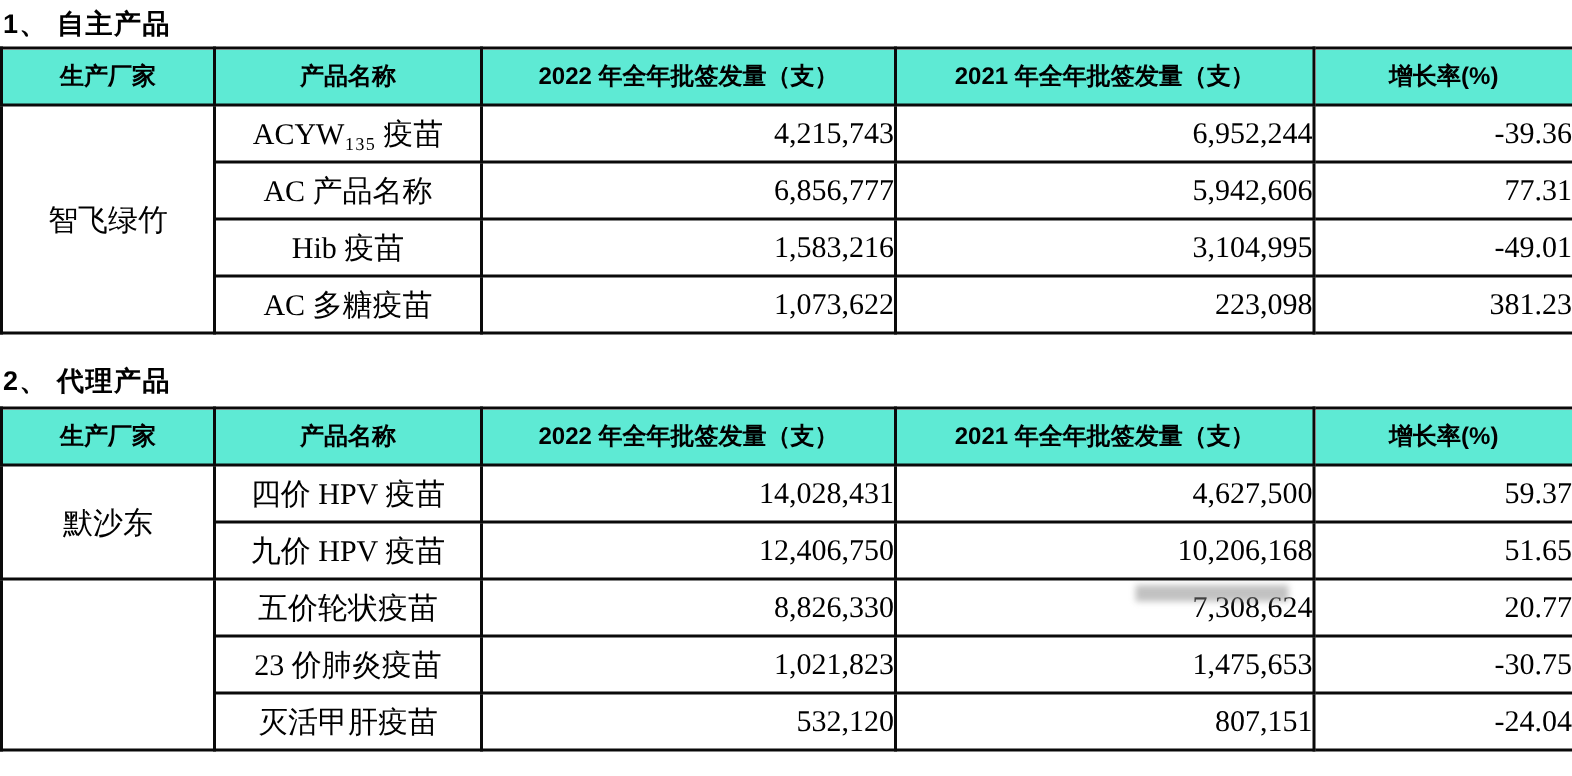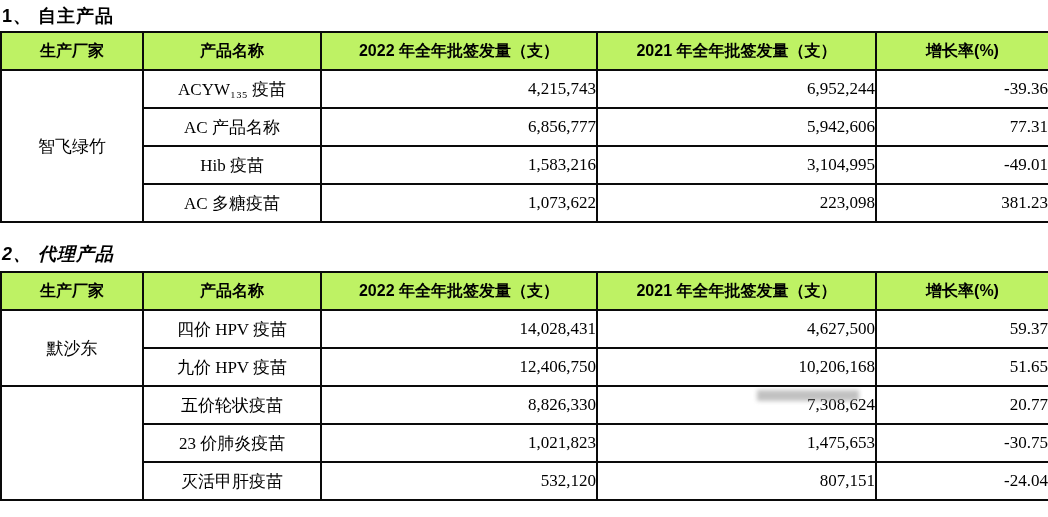--- a/index.html
+++ b/index.html
@@ -21,44 +21,44 @@
   .section-title {
     font-family: "Liberation Sans", "DejaVu Sans", sans-serif;
     font-weight: bold;
     font-size: 18px;
     line-height: 22px;
     margin: 0 0 0 2px;
     padding: 0;
     letter-spacing: 1px;
   }
   .title-1 { padding-top: 5px; padding-bottom: 4px; }
-  .title-2 { padding-top: 20px; padding-bottom: 6px; font-style: italic; }
+  .title-2 { padding-top: 20px; padding-bottom: 6px; }
   table.report {
     width: 1048px;
     border-collapse: collapse;
     table-layout: fixed;
   }
   table.report th,
   table.report td {
     border: 2px solid #0a0a0a;
     vertical-align: middle;
     overflow: hidden;
     white-space: nowrap;
   }
   table.report th {
-    background: #bef264;
+    background: #5eead4;
     font-family: "Liberation Sans", "DejaVu Sans", sans-serif;
     font-weight: bold;
     font-size: 16px;
     height: 36px;
     text-align: center;
     padding: 0 2px;
   }
   table.report td {
-    font-size: 17px;
+    font-size: 20px;
     height: 36px;
     padding: 0;
   }
   td.mfr-cell, td.product-cell {
     text-align: center;
   }
   td.num-cell {
     text-align: right;
     padding-right: 14px;
   }

